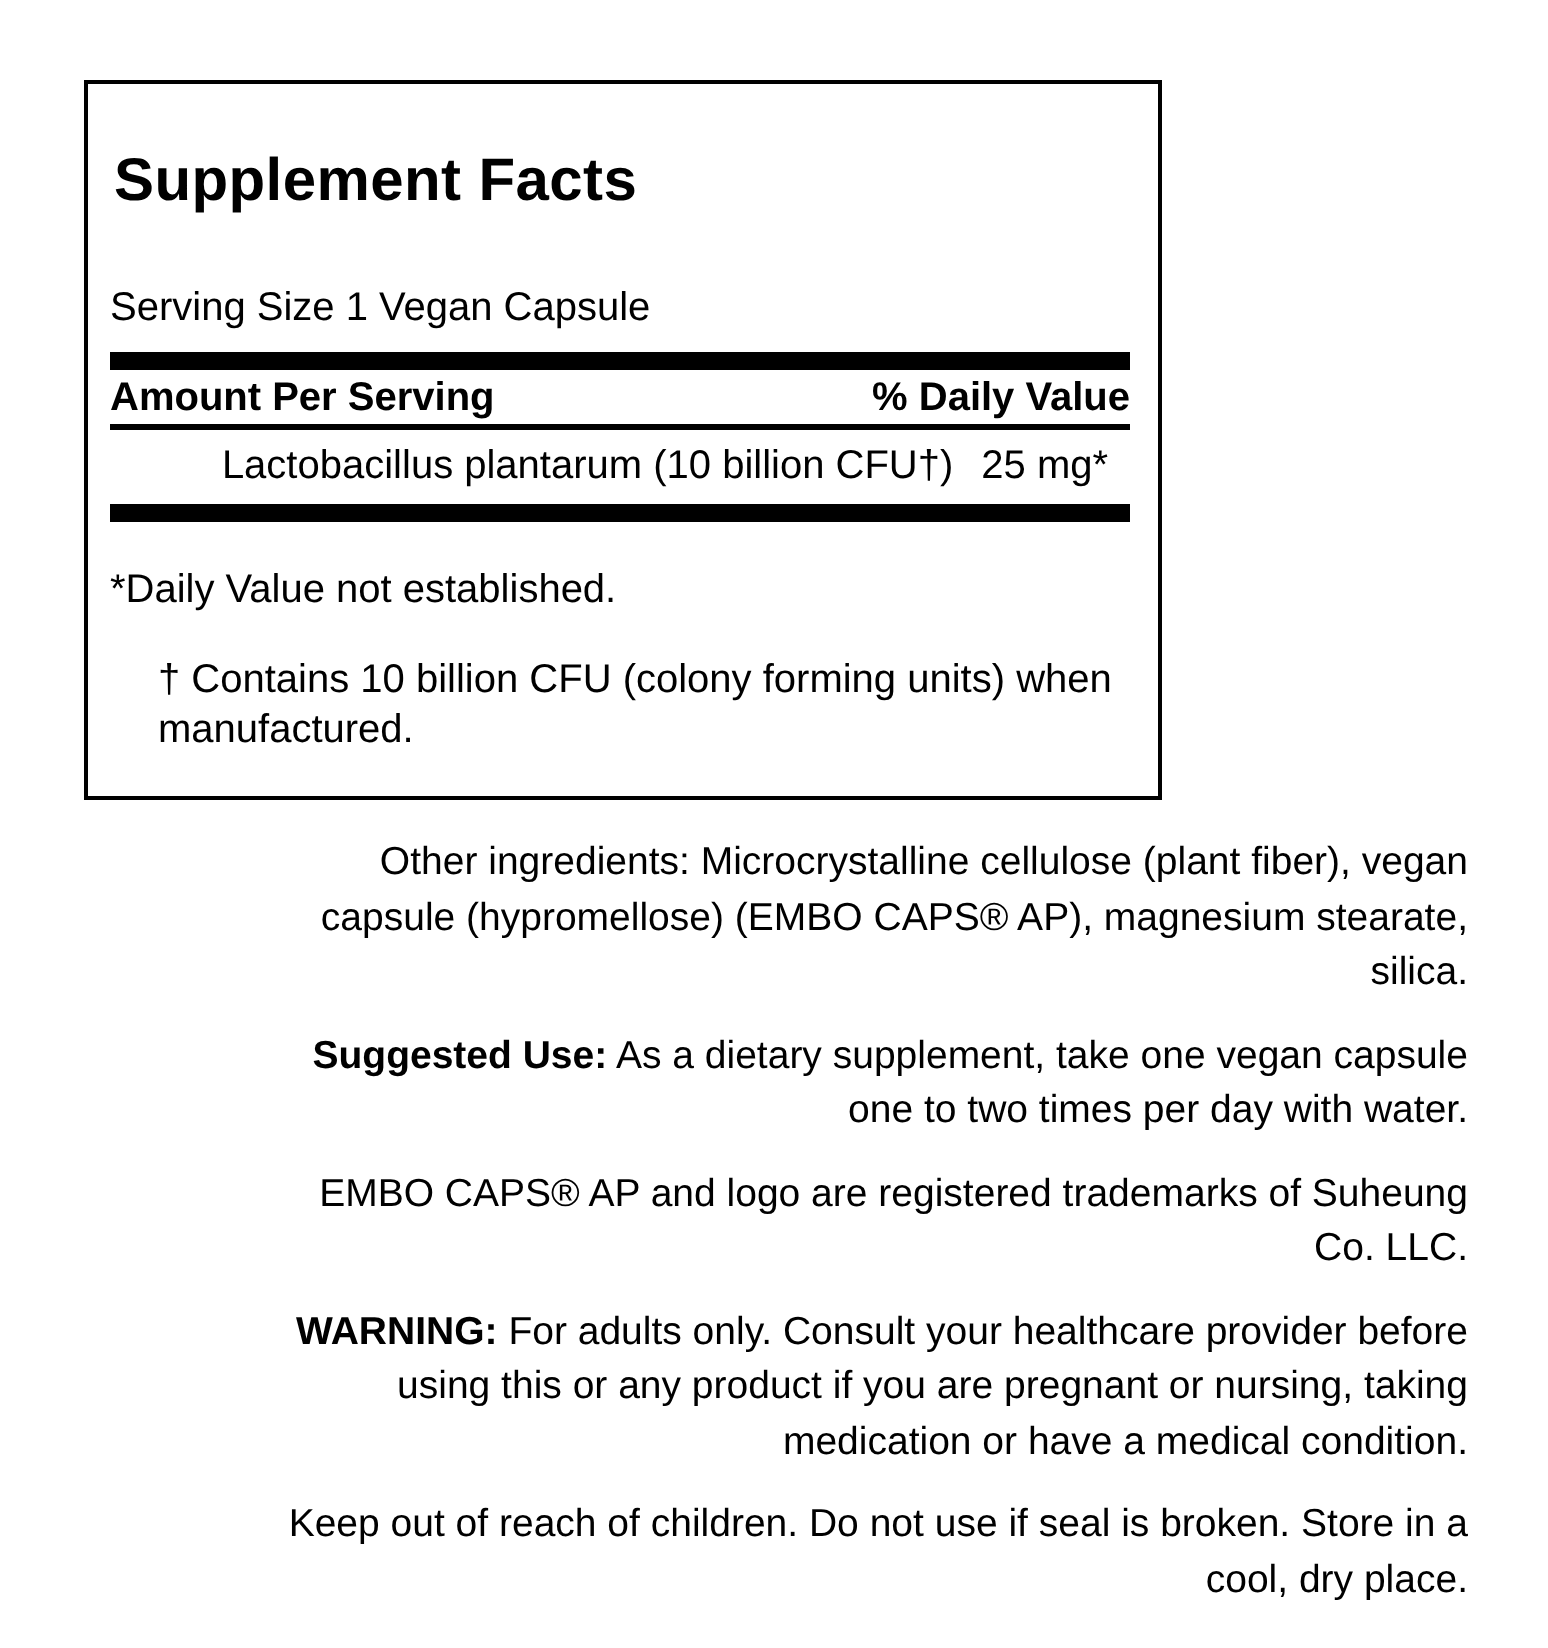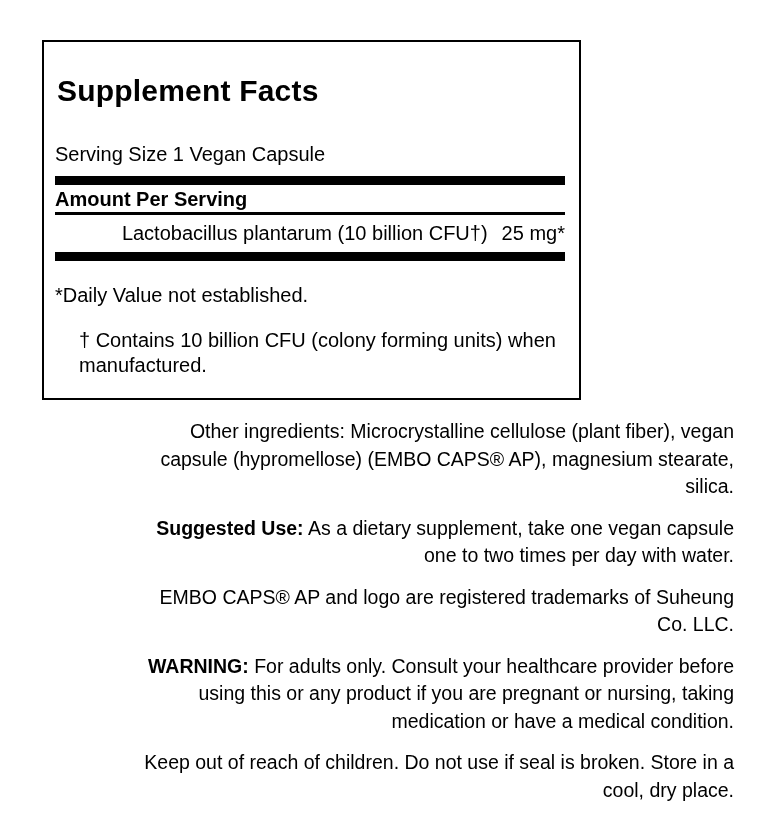--- a/index.html
+++ b/index.html
@@ -58,21 +58,21 @@
   }
   .col-amount {
     width: 57%;
   }
   .col-dv {
     flex: 1;
     text-align: right;
   }
   .ing-row {
     display: flex;
-    justify-content: flex-end;
+    justify-content: center;
     align-items: baseline;
     font-size: 20px;
     line-height: 26px;
     padding: 5px 0 4px 0;
     margin-left: 45px;
   }
   .ing-amt { margin-left: 14px; }
   .bar-bottom { margin-top: 2px; }
   .footnote {
     font-size: 20px;
@@ -104,20 +104,21 @@
 
   <section class="facts-box">
     <h1 class="panel-title">Supplement Facts</h1>
 
     <div class="serving">Serving Size 1 Vegan Capsule</div>
 
     <div class="bar bar-top"></div>
 
     <div class="head-row">
       <div class="col-amount">Amount Per Serving</div>
+      <div class="col-dv">% Daily Value</div>
     </div>
 
     <div class="bar bar-thin"></div>
 
     <div class="ing-row">
       <div class="ing-left">
         <span>Lactobacillus plantarum (10 billion CFU†)</span><span class="ing-amt">25 mg</span>
       </div>
       <div class="ing-dv">*</div>
     </div>

